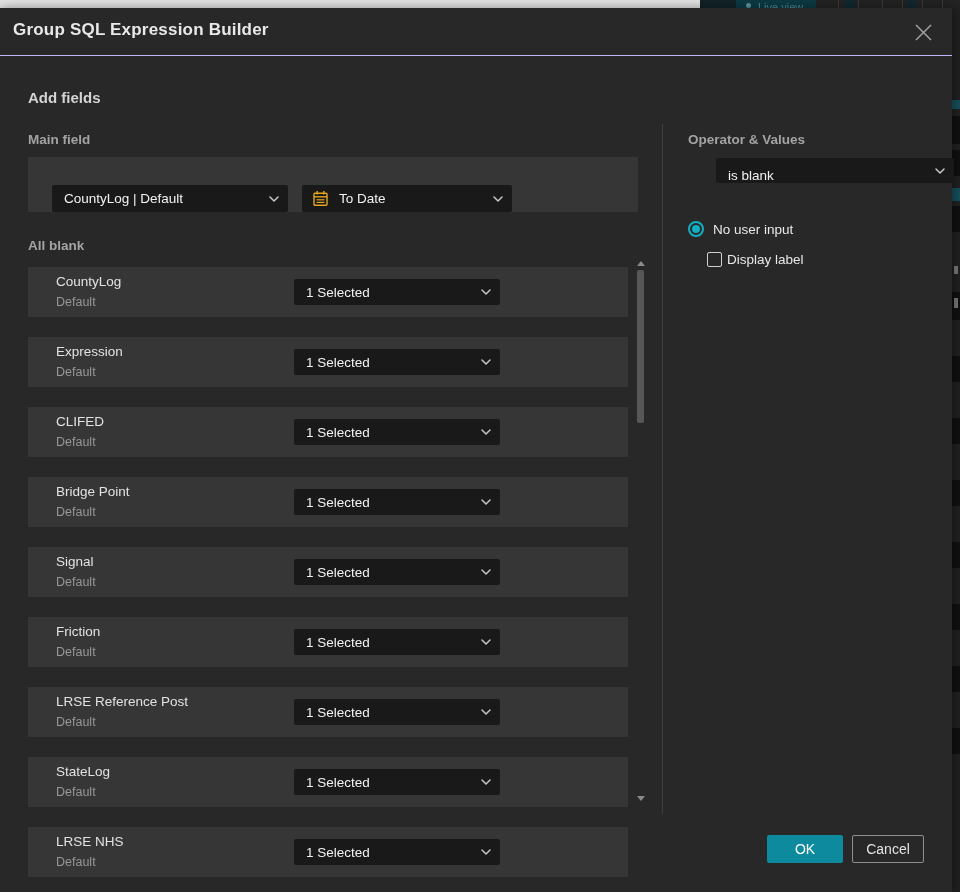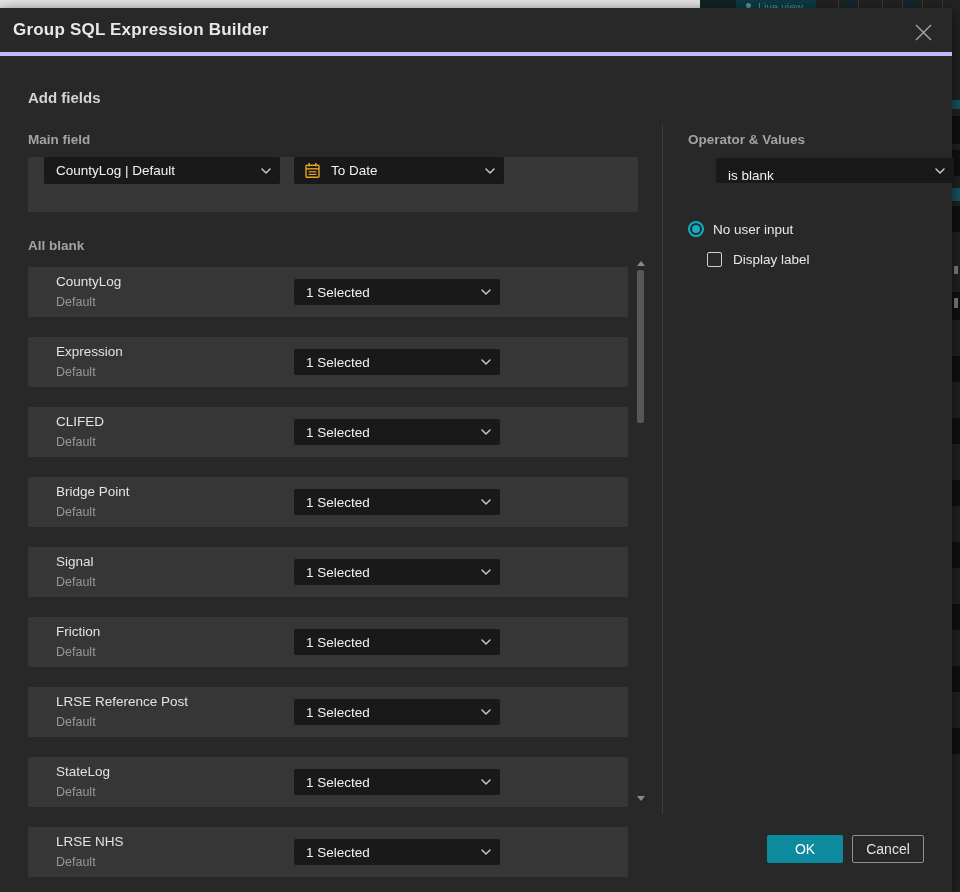--- a/index.html
+++ b/index.html
@@ -18,34 +18,34 @@
   .bg-top .tealblk{position:absolute;top:0;width:10px;height:8px;background:#11282e;}
 
   .bg-right{position:absolute;right:0;top:8px;width:8px;height:884px;background:#212121;overflow:hidden;}
   .bg-right .seg{position:absolute;left:0;width:8px;background:#101010;}
   .bg-right .teal{background:#16505e;}
   .bg-right .lite{background:#7a7a7a;left:2px;width:4px;}
 
   
   .dialog{position:absolute;left:0;top:8px;width:952px;height:884px;background:#282828;
     box-shadow:0 2px 12px rgba(0,0,0,.55);}
-  .title-bar{position:absolute;left:0;top:0;width:100%;height:48px;border-bottom:4px solid #c4b5fd;}
+  .title-bar{position:absolute;left:0;top:0;width:100%;height:48px;border-bottom:1px solid #c4b5fd;}
   .title-bar .title{position:absolute;left:13px;top:12px;font-size:17px;font-weight:600;color:#e8e8e8;letter-spacing:.2px;}
   .close-btn{position:absolute;right:18px;top:13px;width:22px;height:22px;display:flex;align-items:center;justify-content:center;cursor:pointer;}
 
   .add-heading{position:absolute;left:28px;top:81px;font-size:15px;font-weight:700;color:#d4d4d4;}
   .section-label{position:absolute;font-size:13.5px;font-weight:700;color:#a3a3a3;}
 
   
   .dd{background:#191919;border-radius:2px;display:flex;align-items:center;position:relative;cursor:pointer;color:#f2f2f2;font-size:13.5px;}
   .dd .val{padding-left:12px;white-space:nowrap;}
   .dd .chev{position:absolute;right:9px;top:50%;transform:translateY(-50%);display:flex;}
 
   .main-box{position:absolute;left:28px;top:149px;width:610px;height:55px;background:#363636;
-    display:flex;align-items:flex-start;padding-left:16px;gap:14px;}
+    display:flex;align-items:flex-end;padding-left:24px;gap:14px;}
   .dd-field{width:236px;height:27px;}
   .dd-date{width:210px;height:27px;}
   .dd-date .cal{margin-left:10px;display:flex;}
   .dd-date .val{padding-left:10px;}
 
   .rows{position:absolute;left:28px;top:259px;width:600px;}
   .row{position:relative;height:50px;background:#363636;margin-bottom:20px;}
   .row .nm{position:absolute;left:28px;top:7px;font-size:13.5px;color:#e2e2e2;}
   .row .sub{position:absolute;left:28px;top:28px;font-size:12.5px;color:#979797;}
   .row .dd{position:absolute;left:266px;top:12px;width:206px;height:26px;}
@@ -57,21 +57,21 @@
   .sb-thumb{position:absolute;left:637px;top:262px;width:7px;height:153px;background:#575757;border-radius:2px;cursor:pointer;}
 
   .v-divider{position:absolute;left:662px;top:116px;width:1px;height:690px;background:#3e3e3e;}
 
   
   .dd-operator{position:absolute;left:716px;top:150px;width:238px;height:25px;align-items:flex-end;}
   .radio-row{position:absolute;left:688px;top:213px;display:flex;align-items:center;gap:9px;cursor:pointer;}
   .radio{width:16px;height:16px;border-radius:50%;border:2px solid #11aec4;display:flex;align-items:center;justify-content:center;}
   .radio .in{width:8px;height:8px;border-radius:50%;background:#11aec4;}
   .radio-row .lbl,.checkbox-row .lbl{font-size:13.5px;color:#e8e8e8;}
-  .checkbox-row{position:absolute;left:707px;top:244px;display:flex;align-items:flex-end;gap:11px;cursor:pointer;}
+  .checkbox-row{position:absolute;left:707px;top:244px;display:flex;align-items:flex-end;gap:5px;cursor:pointer;}
   .checkbox{width:15px;height:15px;border:1.5px solid #cfcfcf;border-radius:2px;background:transparent;}
 
   
   .btn{position:absolute;top:827px;height:28px;font-size:14px;border-radius:2px;cursor:pointer;
     display:flex;align-items:center;justify-content:center;font-family:"Liberation Sans",sans-serif;}
   .btn-ok{left:767px;width:76px;background:#0e8a9e;color:#ffffff;border:none;}
   .btn-cancel{left:852px;width:72px;background:transparent;color:#e3e3e3;border:1px solid #8f8f8f;}
 </style>
 </head>
 <body>

